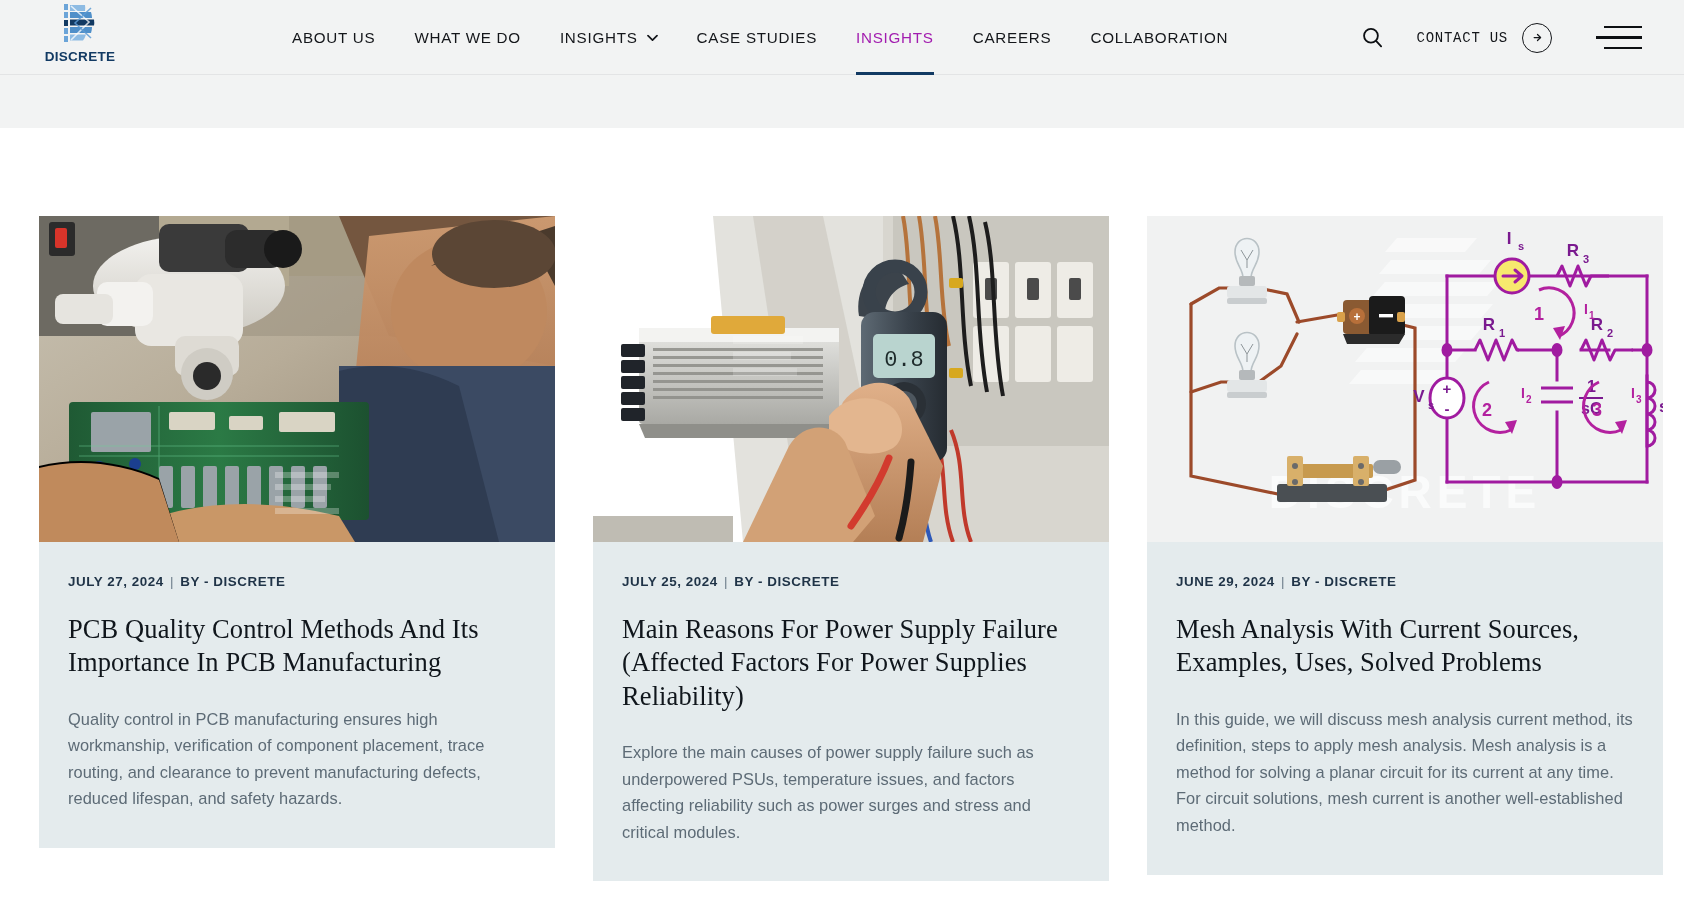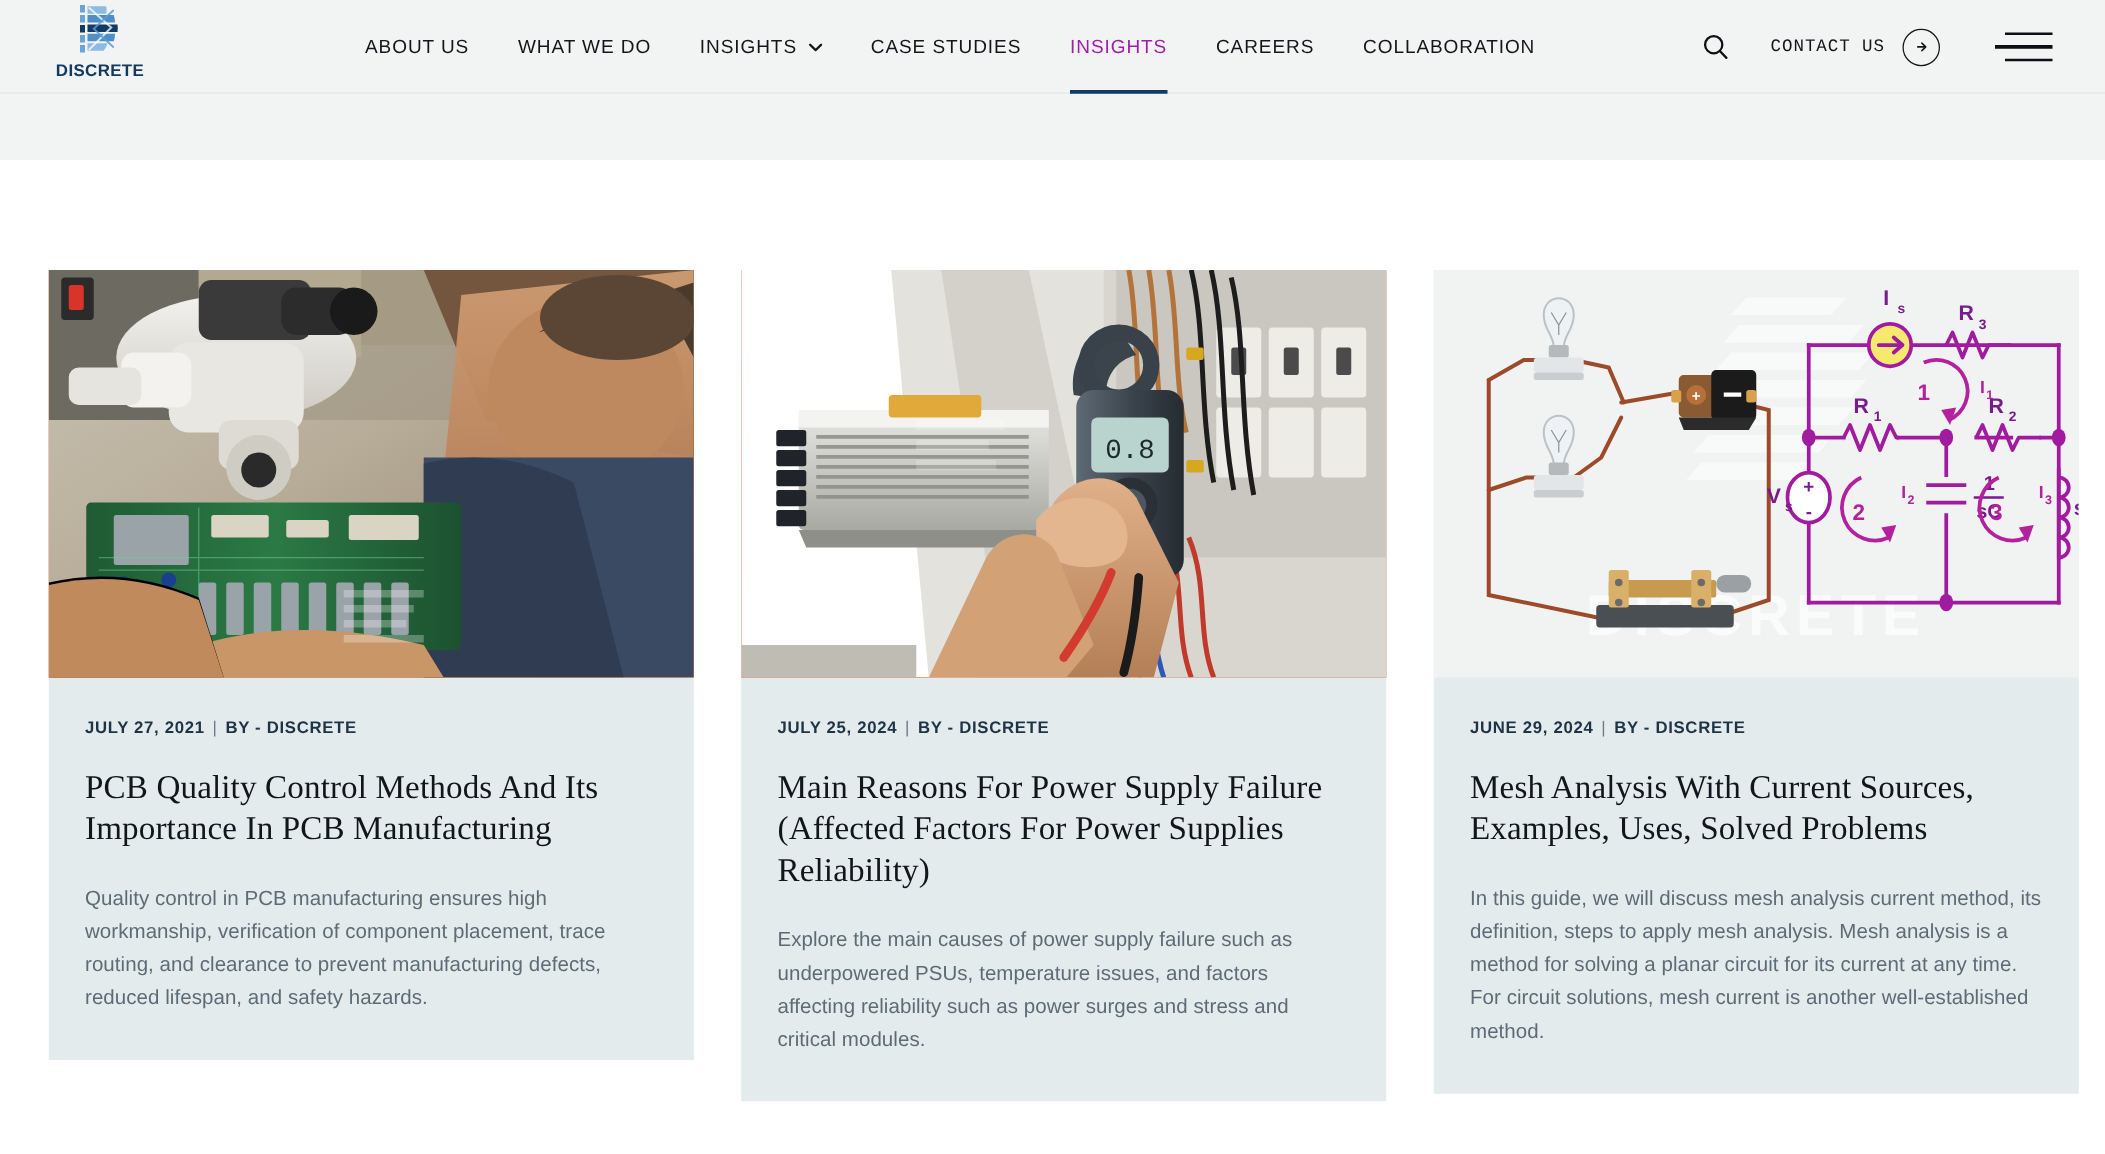--- a/index.html
+++ b/index.html
@@ -412,21 +412,21 @@
           <g opacity="0.28">
             <path d="M236 256 L300 256 L300 262 L236 262 Z" fill="#ffffff"></path>
             <path d="M236 268 L292 268 L292 274 L236 274 Z" fill="#ffffff"></path>
             <path d="M236 280 L286 280 L286 286 L236 286 Z" fill="#ffffff"></path>
             <path d="M236 292 L300 292 L300 298 L236 298 Z" fill="#ffffff"></path>
           </g>
         </svg>
       </div>
       <div class="card-body">
         <div class="card-meta">
-          <span>JULY 27, 2021</span>
+          <span>JULY 27, 2024</span>
           <span class="sep">|</span>
           <span>BY - DISCRETE</span>
         </div>
         <h2 class="card-title">PCB Quality Control Methods And Its Importance In PCB Manufacturing</h2>
         <p class="card-excerpt">Quality control in PCB manufacturing ensures high workmanship, verification of component placement, trace routing, and clearance to prevent manufacturing defects, reduced lifespan, and safety hazards.</p>
       </div>
     </article>
 
     <article class="post-card">
       <div class="card-media">

